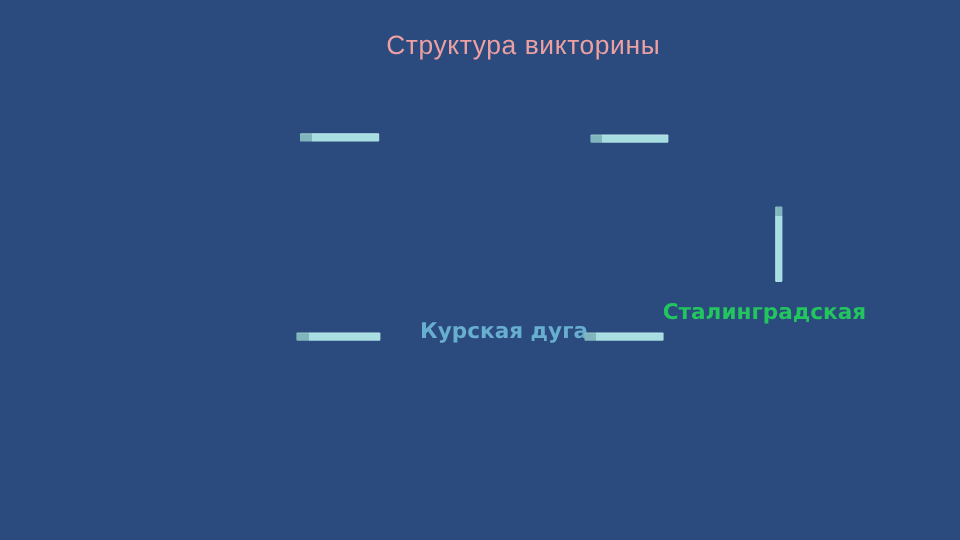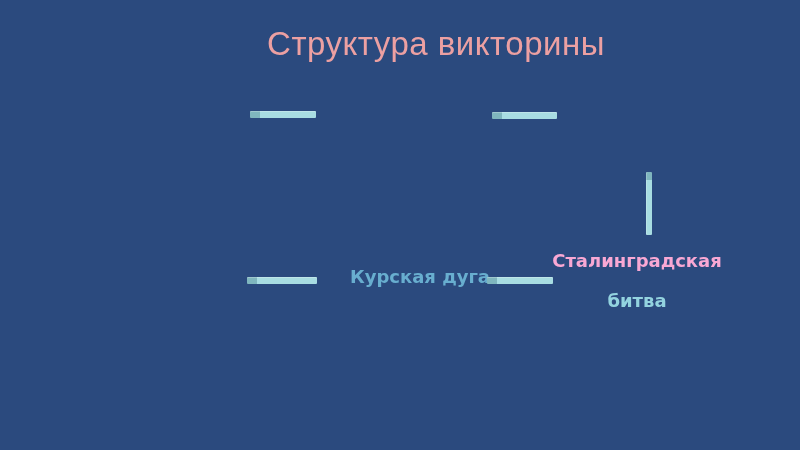--- a/index.html
+++ b/index.html
@@ -17,21 +17,21 @@
     background: var(--background);
     overflow: hidden;
     font-family: "DejaVu Sans", "Liberation Sans", sans-serif;
   }
   .slide-title {
     position: absolute;
     top: 25px;
     left: 436px;
     transform: translateX(-50%);
     font-family: "Liberation Sans", sans-serif;
-    font-size: 33px;
+    font-size: 22px;
     font-weight: 400;
     letter-spacing: 0.5px;
     color: var(--title-text);
     white-space: nowrap;
   }
   .node {
     position: absolute;
     transform: translateX(-50%);
     text-align: center;
     white-space: nowrap;
@@ -65,22 +65,21 @@
 <div class="stage">
 
   <h1 class="slide-title">Структура викторины</h1>
 
 
 
   <div class="node" style="left:662px; top:86px;">
   </div>
 
   <div class="node node--tight" style="left:637px; top:250px;">
-    <span class="node-line" style="color: #f9a8d4;">Сталинградская</span>
-    <span class="node-line" style="color: rgb(147, 211, 223);">битва</span>
+    <span class="node-line" style="color: #22c55e;">Сталинградская</span>
   </div>
 
   <div class="node" style="left:420px; top:266px;">
     <span class="node-line" style="color: rgb(104, 174, 207);">Курская дуга</span>
   </div>
 
 
   <div class="connector h" style="left:250px; top:111px; width:66px;"></div>
   <div class="connector h" style="left:492px; top:112px; width:65px;"></div>
   <div class="connector v" style="left:646px; top:172px; height:63px;"></div>

